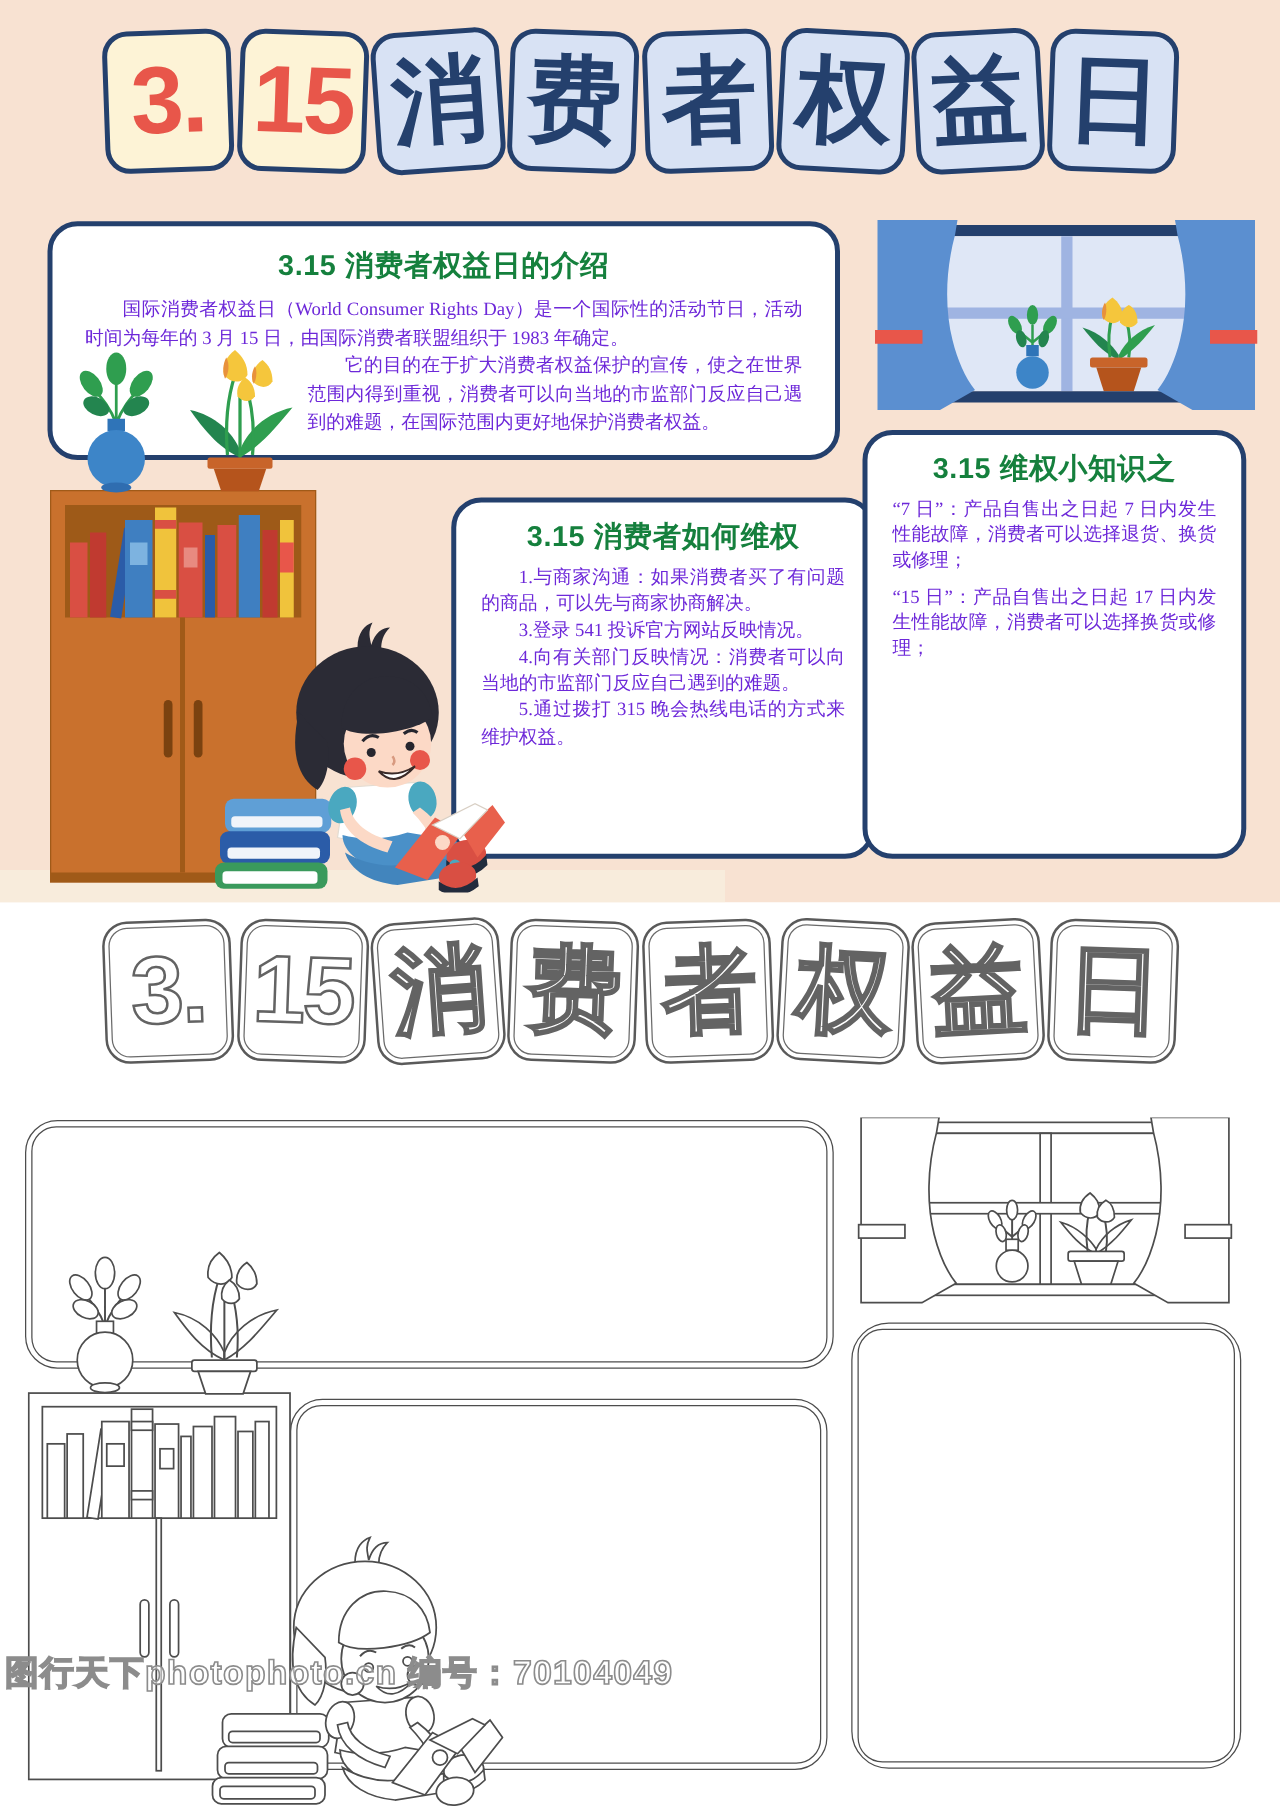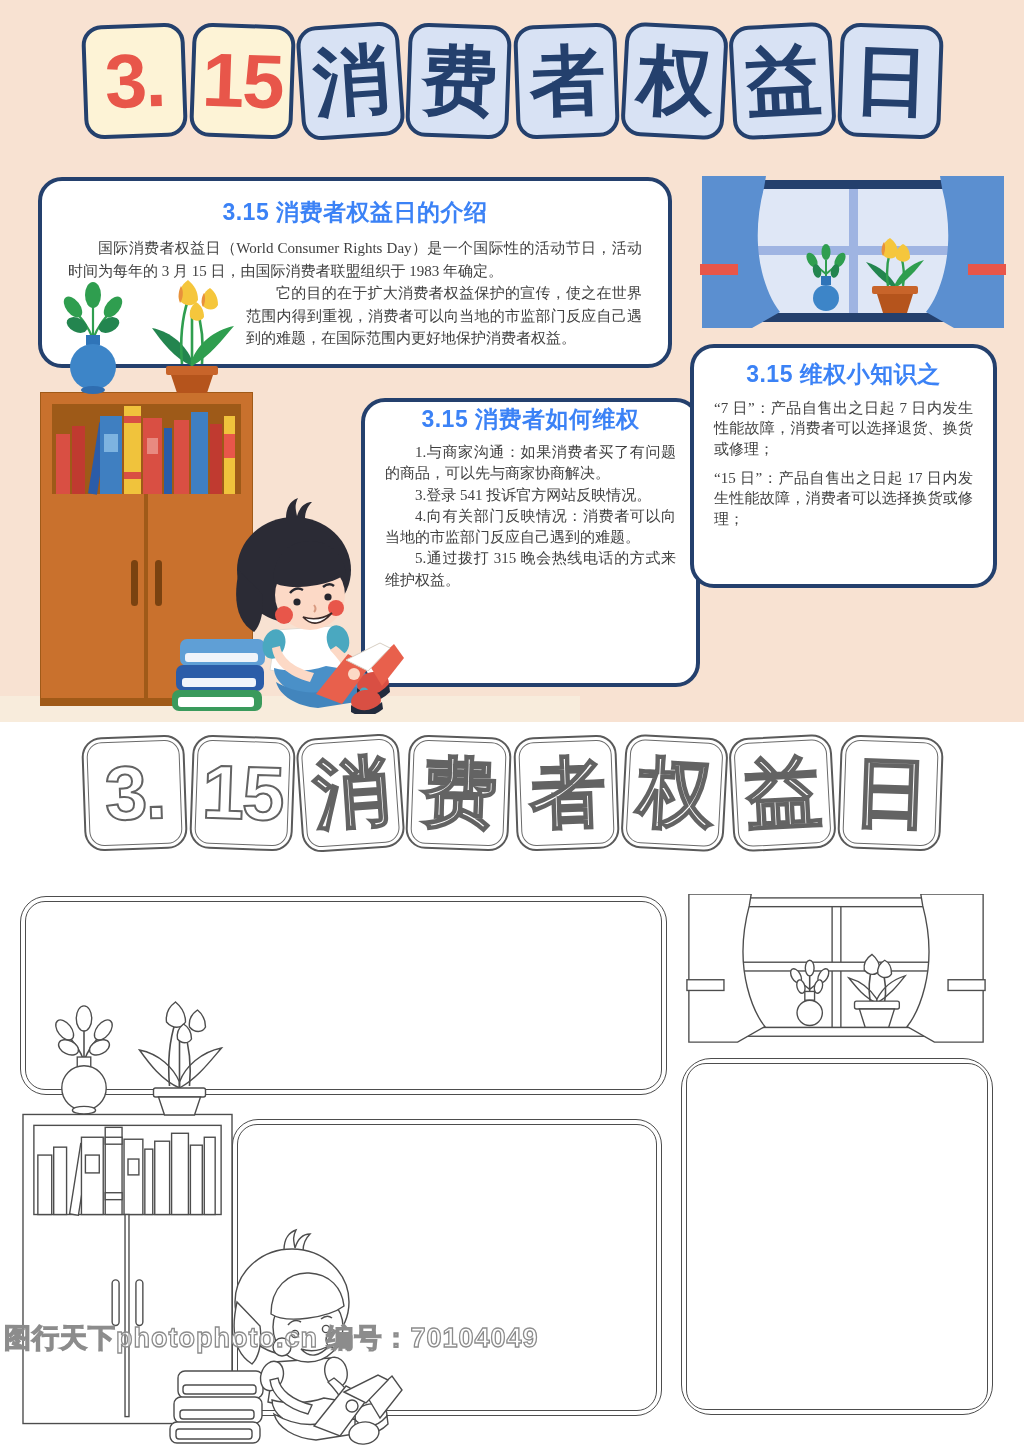--- a/index.html
+++ b/index.html
@@ -21,33 +21,33 @@
   .title-row .tile:nth-child(2){ transform:rotate(2deg); }
   .title-row .tile:nth-child(3){ transform:rotate(-4deg); }
   .title-row .tile:nth-child(4){ transform:rotate(2deg); }
   .title-row .tile:nth-child(5){ transform:rotate(-2deg); }
   .title-row .tile:nth-child(6){ transform:rotate(3deg); }
   .title-row .tile:nth-child(7){ transform:rotate(-3deg); }
   .title-row .tile:nth-child(8){ transform:rotate(2deg); }
 
   
   .cbox { position:absolute; background:#ffffff; border:4px solid #24406d; border-radius:24px; overflow:hidden; }
-  .card-heading { text-align:center; font-weight:800; color:#3b82f6; font-size:23px; letter-spacing:0.5px; }
-  .body-text { font-family:"Liberation Serif","DejaVu Serif",serif; color:#404040; font-size:15px; line-height:1.5; text-align:justify; }
+  .card-heading { text-align:center; font-weight:800; color:#15803d; font-size:23px; letter-spacing:0.5px; }
+  .body-text { font-family:"Liberation Serif","DejaVu Serif",serif; color:#6d28d9; font-size:15px; line-height:1.5; text-align:justify; }
 
   .intro-box { left:38px; top:177px; width:634px; height:191px; padding:12px 26px; }
   .intro-box .card-heading { margin-top:4px; }
   .intro-p1 { margin-top:9px; text-indent:2em; }
   .intro-p2 { margin-left:178px; text-indent:2em; }
 
-  .how-box { left:361px; top:398px; width:339px; height:289px; padding:0 20px; }
+  .how-box { left:361px; top:398px; width:339px; height:289px; padding:10px 20px; }
   .how-box .card-heading { margin-top:2px; margin-bottom:7px; }
   .how-box .body-text p { text-indent:2em; line-height:1.42; }
 
-  .tips-box { left:690px; top:344px; width:307px; height:244px; padding:12px 20px; }
+  .tips-box { left:690px; top:344px; width:307px; height:343px; padding:12px 20px; }
   .tips-box .card-heading { line-height:1.25; }
   .tips-box .body-text p { margin-top:9px; line-height:1.36; }
 
   
   .art { position:absolute; }
   .z2 { z-index:2; } .z4 { z-index:4; } .z5 { z-index:5; }
 
   
   .bottom-half { position:absolute; left:0; top:722px; width:1024px; height:726px; background:#ffffff; }
 

